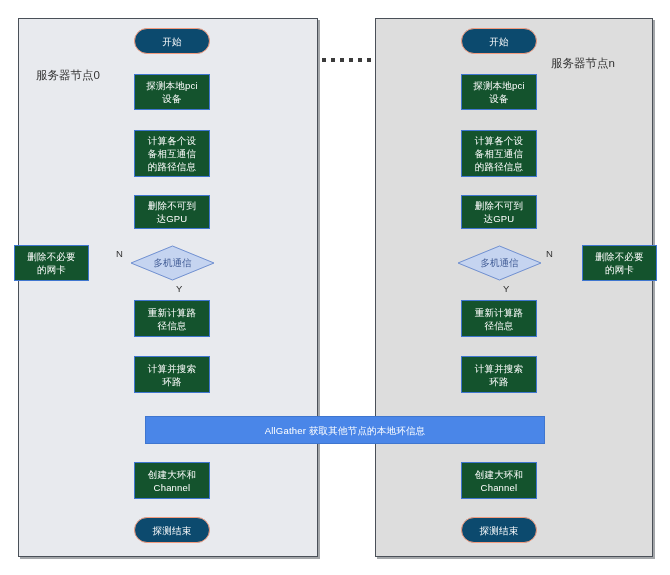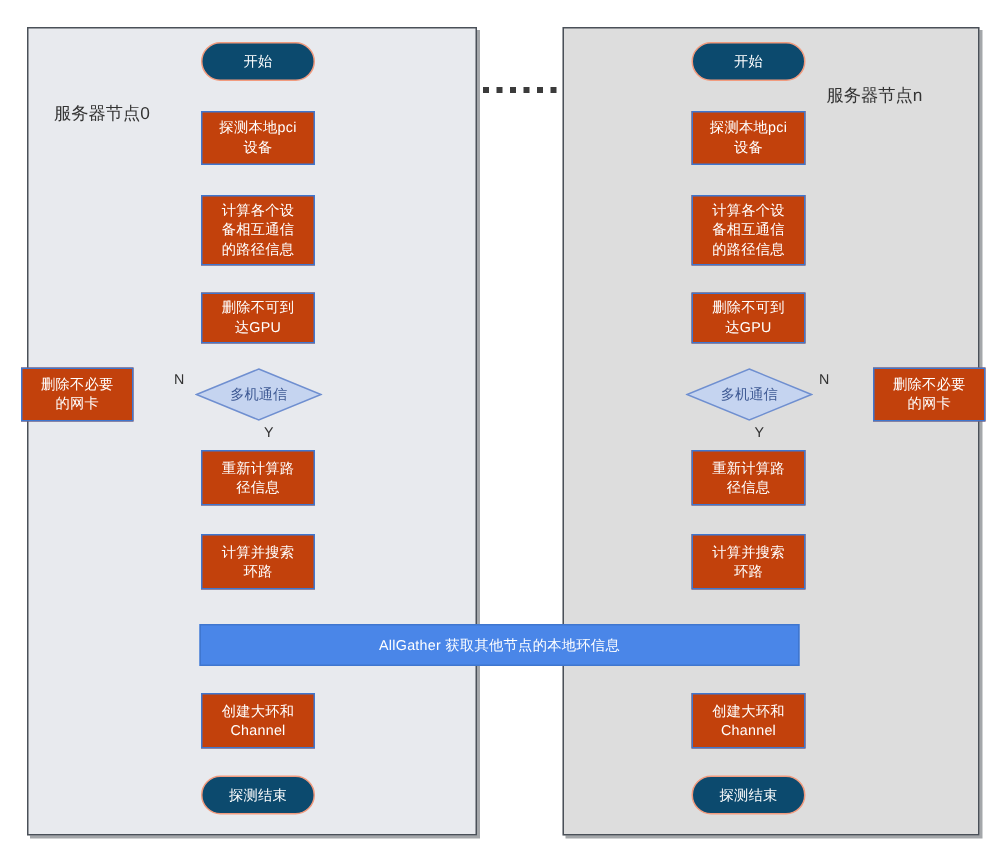--- a/index.html
+++ b/index.html
@@ -48,33 +48,34 @@
     display: flex;
     align-items: center;
     justify-content: center;
     text-align: center;
     color: #ffffff;
     font-size: 9.5px;
     line-height: 13px;
     letter-spacing: 0.2px;
   }
   .proc {
-    background: #c2410c;
+    background: #14532d;
     border: 1px solid #3f76cf;
   }
   .term {
     background: #0c4a6e;
     border: 1px solid #f29b7e;
     border-radius: 13px;
     color: #ffffff;
   }
   .bar {
     background: #4a86e8;
     border: 1px solid #3f76cf;
     font-size: 9.5px;
+    margin-left: 12px;
   }
   .decision-wrap {
     position: absolute;
   }
   .decision-wrap svg {
     display: block;
   }
   .decision-label {
     position: absolute;
     left: 0; top: 0;

